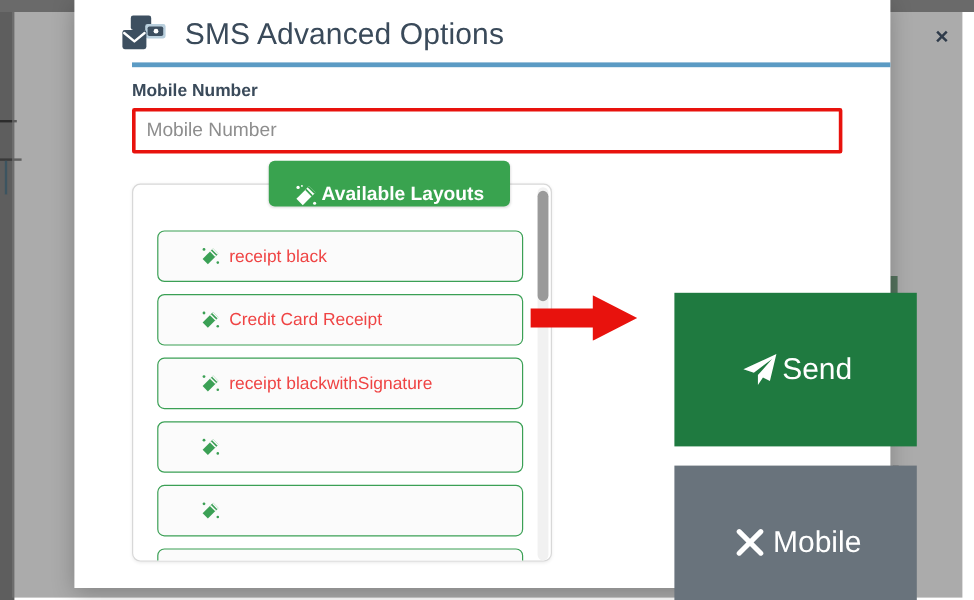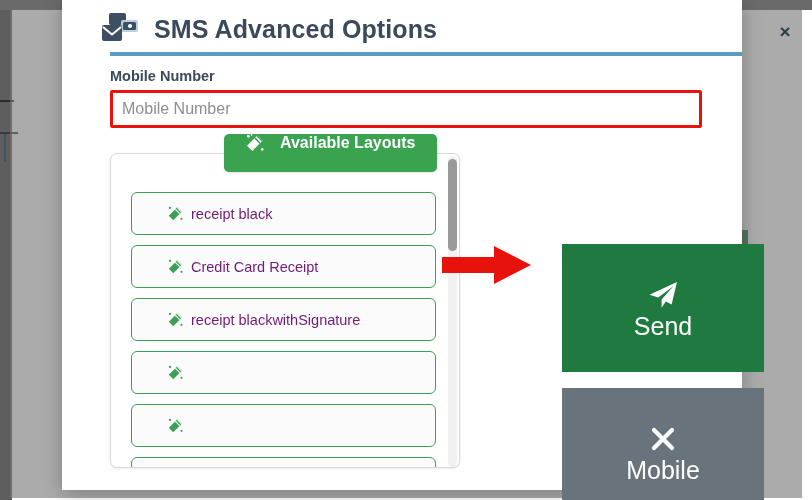--- a/index.html
+++ b/index.html
@@ -135,21 +135,21 @@
   }
   .modal-title-icon {
     width: 40px;
     height: 34px;
     margin-right: 14px;
     flex: 0 0 auto;
     display: block;
   }
   .modal-title {
     font-size: 25px;
-    font-weight: 700;
+    font-weight: 400;
     color: #3a4a5a;
     letter-spacing: 0.1px;
     white-space: nowrap;
   }
   .header-divider {
     position: absolute;
     left: 48px;
     top: 52px;
     width: 632px;
     height: 4px;
@@ -216,22 +216,22 @@
     left: 114px;
     top: -19px;
     z-index: 5;
     background: #39a34f;
     color: #ffffff;
     border: none;
     border-radius: 5px;
     padding: 0 22px;
     height: 38px;
     display: flex;
-    align-items: flex-start;
-    gap: 16px;
+    align-items: flex-end;
+    gap: 4px;
     font-size: 16px;
     font-weight: bold;
     cursor: pointer;
     box-shadow: 0 1px 2px rgba(0,0,0,0.12);
     font-family: "Liberation Sans", sans-serif;
   }
   .chip-icon { width: 18px; height: 18px; display: block; }
 
   .layouts-panel {
     position: relative;
@@ -254,21 +254,21 @@
   .layout-item {
     display: flex;
     align-items: center;
     gap: 8px;
     width: 305px;
     height: 43px;
     margin-bottom: 10px;
     border: 1px solid #3ba055;
     border-radius: 6px;
     background: #fbfbfb;
-    color: #701a75;
+    color: #ef4444;
     font-size: 14.5px;
     padding-left: 36px;
     cursor: pointer;
     font-family: "Liberation Sans", sans-serif;
   }
   .item-icon { width: 15px; height: 15px; flex: 0 0 auto; display: block; }
 
   .panel-scrollbar-track {
     position: absolute;
     right: 2px;
@@ -294,21 +294,21 @@
   .actions {
     position: absolute;
     left: 500px;
     top: 186px;
   }
   .action-btn {
     width: 202px;
     height: 128px;
     border: none;
     display: flex;
-    flex-direction: column;
+    flex-direction: row;
     align-items: center;
     justify-content: center;
     gap: 2px;
     color: #ffffff;
     cursor: pointer;
     font-family: "Liberation Sans", sans-serif;
   }
   .btn-send { background: #1f7a40; }
   .btn-cancel { background: #69737c; margin-top: 16px; }
   .action-label { font-size: 25px; line-height: 1; font-weight: 400; }

